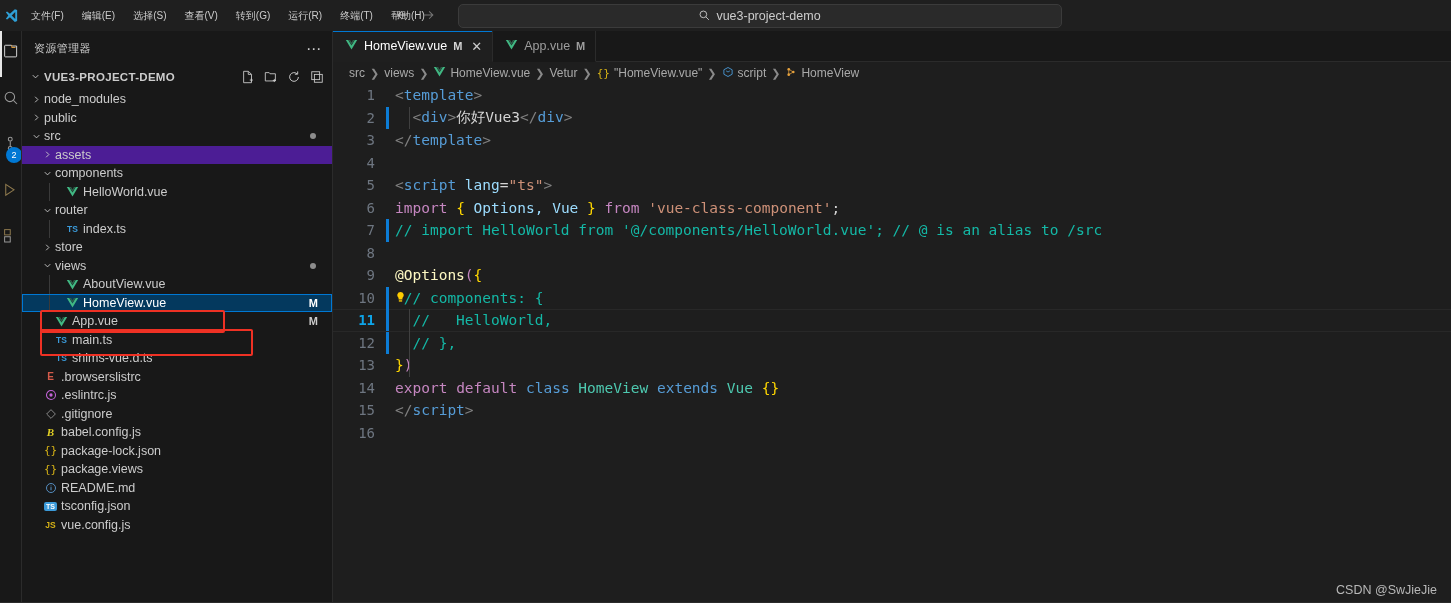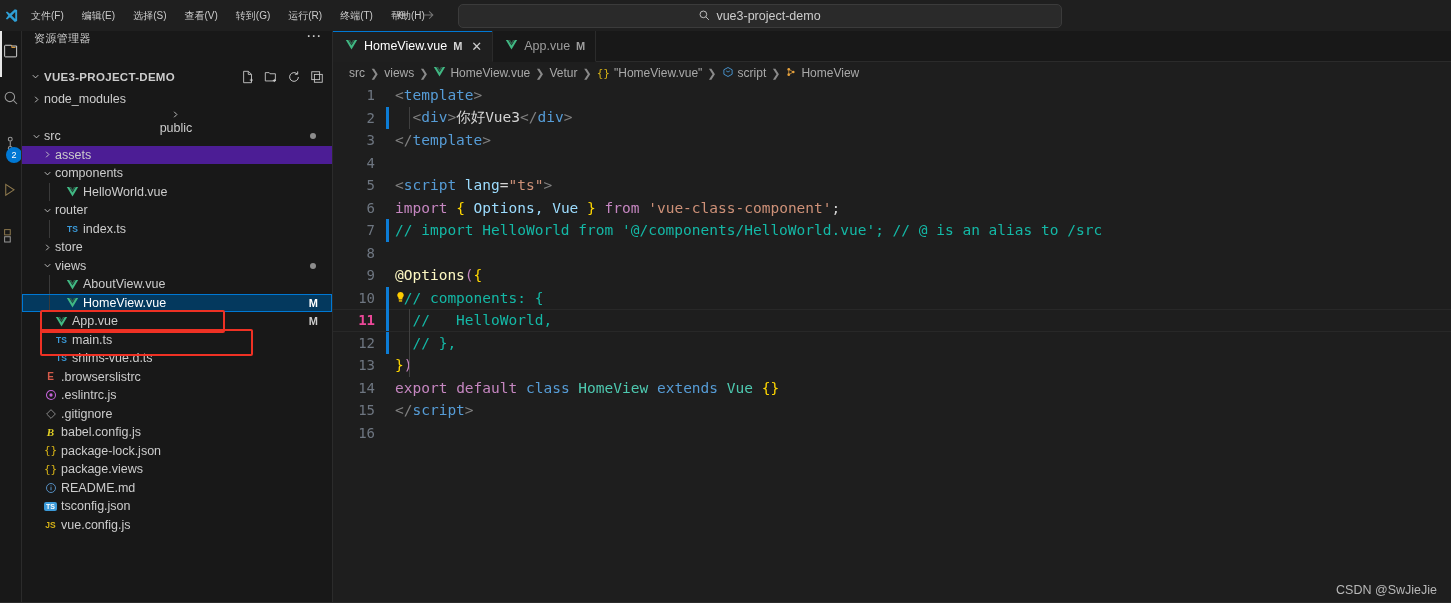--- a/index.html
+++ b/index.html
@@ -63,21 +63,21 @@
     font-size: 9px; line-height: 16px; text-align: center; font-family: "Liberation Sans", sans-serif;
   }
 
   
   .sidebar {
     width: 311px; flex: 0 0 311px; background: #181818;
     display: flex; flex-direction: column; border-right: 1px solid #2b2b2b;
     position: relative;
   }
   .sb-title {
-    height: 35px; display: flex; justify-content: space-between;
+    height: 35px; display: flex; align-items: center; justify-content: space-between;
     padding: 0 10px 0 12px; flex: 0 0 35px;
   }
   .sb-title-text {
     color: #cccccc; font-size: 11px; letter-spacing: .4px; text-transform: none;
   }
   .sb-dots { color: #cccccc; font-size: 15px; line-height: 10px; letter-spacing: 1px; }
 
   .tree-root-row {
     height: 22px; display: flex; align-items: center; padding-left: 8px; padding-right: 8px;
     justify-content: space-between;
@@ -159,21 +159,21 @@
   .code-line.active-line::before,
   .code-line.active-line::after {
     content: ""; position: absolute; left: 0; right: 0; height: 1px; background: #282828;
   }
   .code-line.active-line::before { top: 0; }
   .code-line.active-line::after { bottom: 0; }
   .lnum {
     width: 58px; flex: 0 0 58px; text-align: right; padding-right: 16px;
     color: #6e7681; font-size: 14px; font-family: "DejaVu Sans Mono", monospace;
   }
-  .code-line.active-line .lnum { color: #ec4899; font-weight: bold; }
+  .code-line.active-line .lnum { color: #0ea5e9; font-weight: bold; }
   .gutter-mod {
     position: absolute; left: 53px; top: 0; bottom: 0; width: 3px; background: #0c7cd5;
   }
   .bulb { position: absolute; left: 62px; top: 4px; }
   .ctext { white-space: pre; padding-left: 4px; }
   .cguide {
     position: absolute; top: 0; bottom: 0; width: 1px; background: #404040;
   }
 
   
@@ -337,21 +337,21 @@
 
       <div class="tree" id="tree">
           <div class="row" style="padding-left: 8px;">
             <span class="twisty">
               <svg width="11" height="11" viewBox="0 0 16 16">
                 <path d="M6 4l4 4-4 4" fill="none" stroke="#cccccc" stroke-width="1.3"></path>
               </svg>
             </span>
             <span class="label">node_modules</span>
           </div>
-          <div class="row" style="padding-left: 8px; flex-direction: column;">
+          <div class="row" style="padding-left: 8px;">
             <span class="twisty">
               <svg width="11" height="11" viewBox="0 0 16 16">
                 <path d="M6 4l4 4-4 4" fill="none" stroke="#cccccc" stroke-width="1.3"></path>
               </svg>
             </span>
             <span class="label">public</span>
           </div>
           <div class="row" style="padding-left: 8px;">
             <span class="twisty">
               <svg width="11" height="11" viewBox="0 0 16 16">

